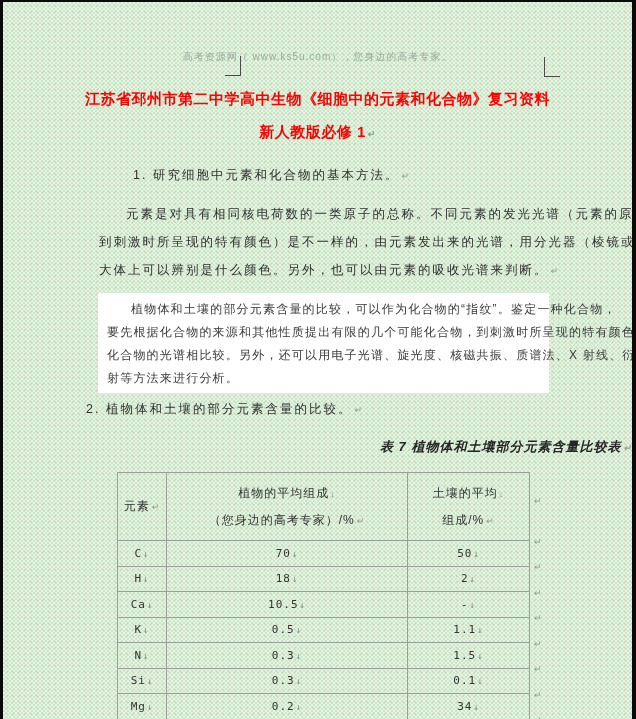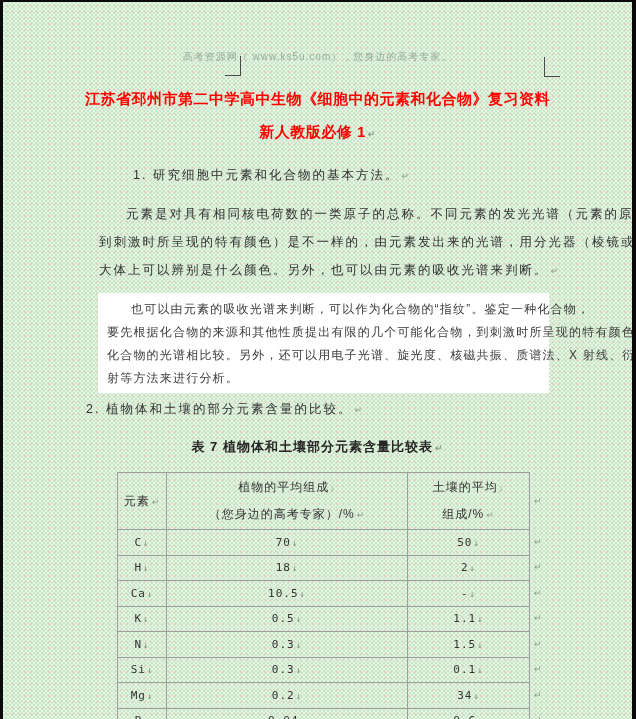--- a/index.html
+++ b/index.html
@@ -35,34 +35,34 @@
   .para  { position:absolute; left:96px; top:198px; width:452px; font-size:12.5px; letter-spacing:2px; }
   .para .line { line-height:28px; white-space:nowrap; }
   .para .indent { text-indent:27px; }
   .whitebox {
     position:absolute; left:95px; top:291px; width:451px; height:100px;
     background:#ffffff; padding:5px 9px; font-size:12px; letter-spacing:1.2px; color:#3a3a3a;
   }
   .whitebox .line { line-height:23px; white-space:nowrap; }
   .whitebox .indent { text-indent:24px; }
   .item2 { position:absolute; left:83px; top:399px; font-size:12.5px; letter-spacing:2px; }
-  .caption { position:absolute; left:0; top:436px; width:100%; text-align:center;
-             font-weight:bold; font-size:13px; letter-spacing:1px; color:#252525; }
+  .caption { position:absolute; left:0; top:436px; width:100%; text-align:right;
+             font-weight:bold; font-size:13px; letter-spacing:1px; color:#252525;font-style:italic; }
   table.cmp {
     position:absolute; left:114px; top:470px; width:412px;
     border-collapse:collapse; table-layout:fixed;
   }
   table.cmp td {
     border:1px solid #9a9f9a; text-align:center; vertical-align:middle;
     font-size:11px; color:#333; padding:0;
   }
   td.c1 { width:49px; }
   td.c2 { width:241px; }
   td.c3 { width:122px; }
-  tr.hdr td { height:57px; font-size:12px; letter-spacing:1px;margin-top:26px; }
+  tr.hdr td { height:68px; font-size:12px; letter-spacing:1px;margin-top:26px; }
   tr.hdr .hline { line-height:26px; }
   tr.data td { height:25.5px; font-family:"DejaVu Sans Mono", monospace; letter-spacing:1px; }
   .mk { color:#7d907f; font-size:9px; margin-left:1px; }
   .pm { color:#8aa08c; font-size:9px; margin-left:2px; }
   .eor { position:absolute; left:529px; top:470px; display:flex; flex-direction:column; }
   .eor span { display:flex; align-items:center; }
   .eor .h { height:57px; } .eor .r { height:25.5px; }
 </style>
 </head>
 <body>
@@ -79,21 +79,21 @@
 
   <div class="item1"><span>1. 研究细胞中元素和化合物的基本方法。</span><span class="pm">↵</span></div>
 
   <div class="para">
     <div class="line indent">元素是对具有相同核电荷数的一类原子的总称。不同元素的发光光谱（元素的原子受</div>
     <div class="line">到刺激时所呈现的特有颜色）是不一样的，由元素发出来的光谱，用分光器（棱镜或光栅）</div>
     <div class="line"><span>大体上可以辨别是什么颜色。另外，也可以由元素的吸收光谱来判断。</span><span class="pm">↵</span></div>
   </div>
 
   <div class="whitebox">
-    <div class="line indent">也可以由元素的吸收光谱来判断，可以作为化合物的“指纹”。鉴定一种化合物，</div>
+    <div class="line indent">植物体和土壤的部分元素含量的比较，可以作为化合物的“指纹”。鉴定一种化合物，</div>
     <div class="line">要先根据化合物的来源和其他性质提出有限的几个可能化合物，到刺激时所呈现的特有颜色</div>
     <div class="line">化合物的光谱相比较。另外，还可以用电子光谱、旋光度、核磁共振、质谱法、X 射线、衍</div>
     <div class="line">射等方法来进行分析。</div>
   </div>
 
   <div class="item2"><span>2. 植物体和土壤的部分元素含量的比较。</span><span class="pm">↵</span></div>
 
   <div class="caption"><span>表 7  植物体和土壤部分元素含量比较表</span><span class="pm">↵</span></div>
 
   <table class="cmp">

